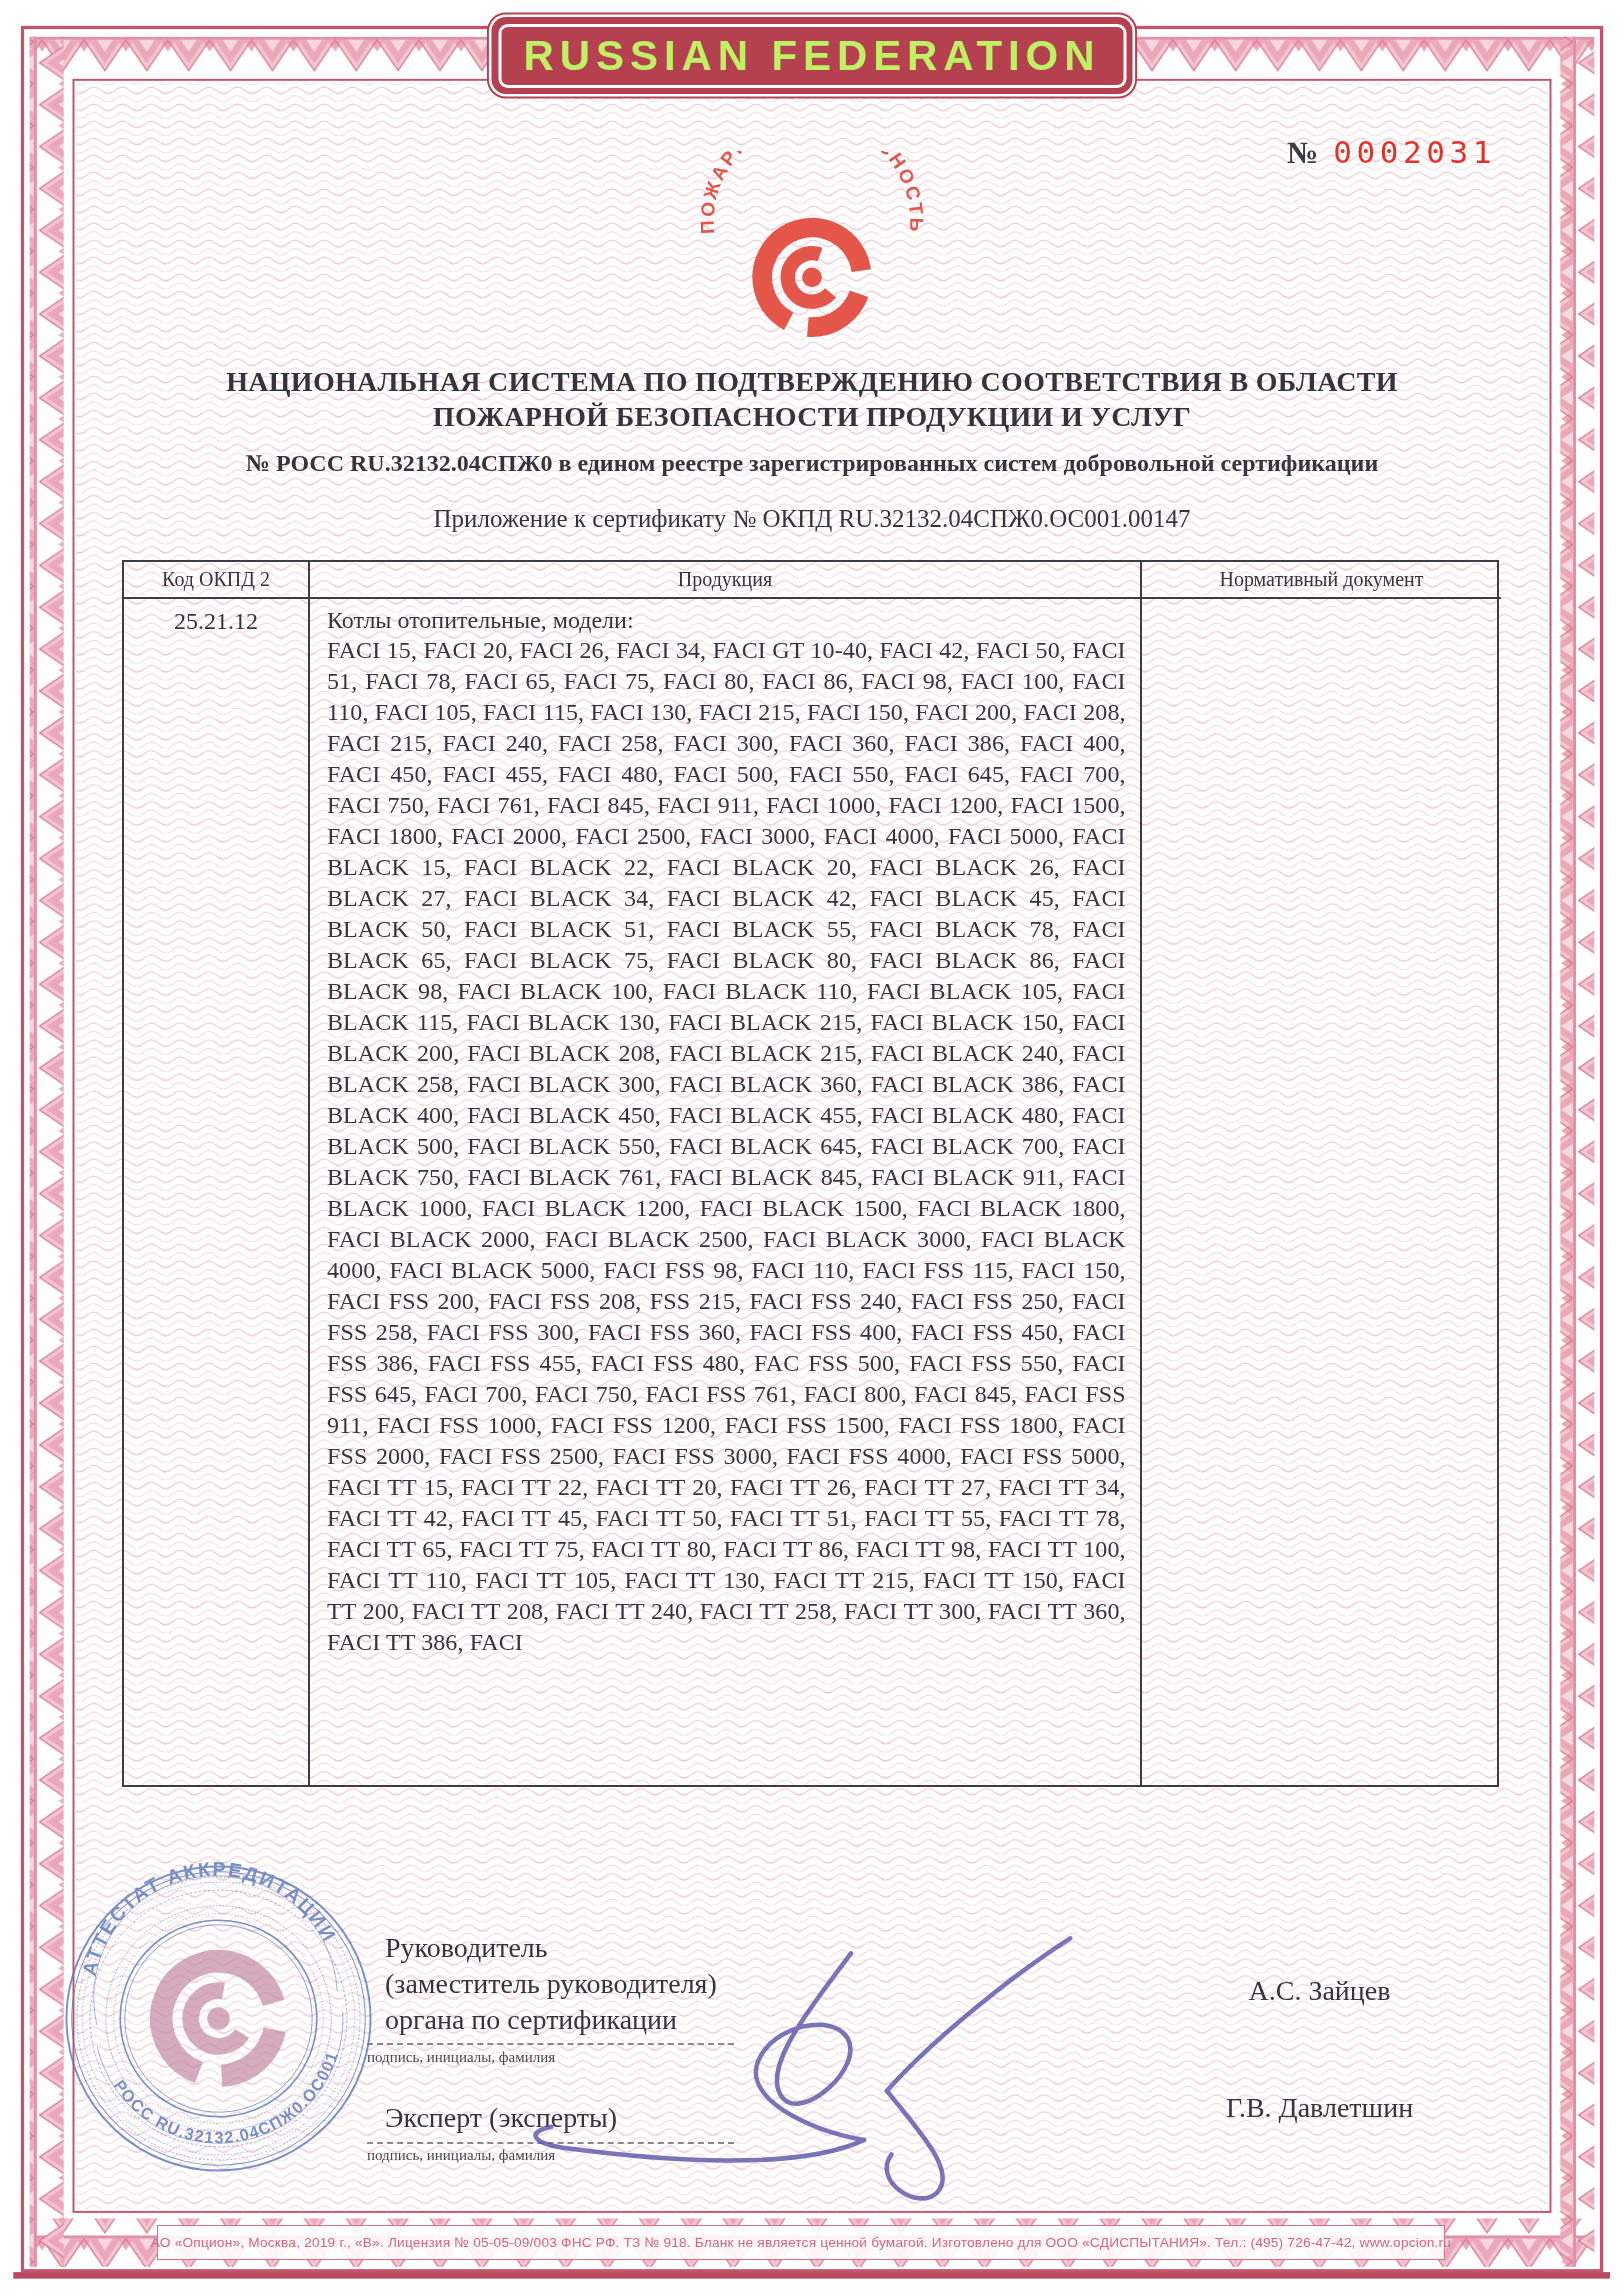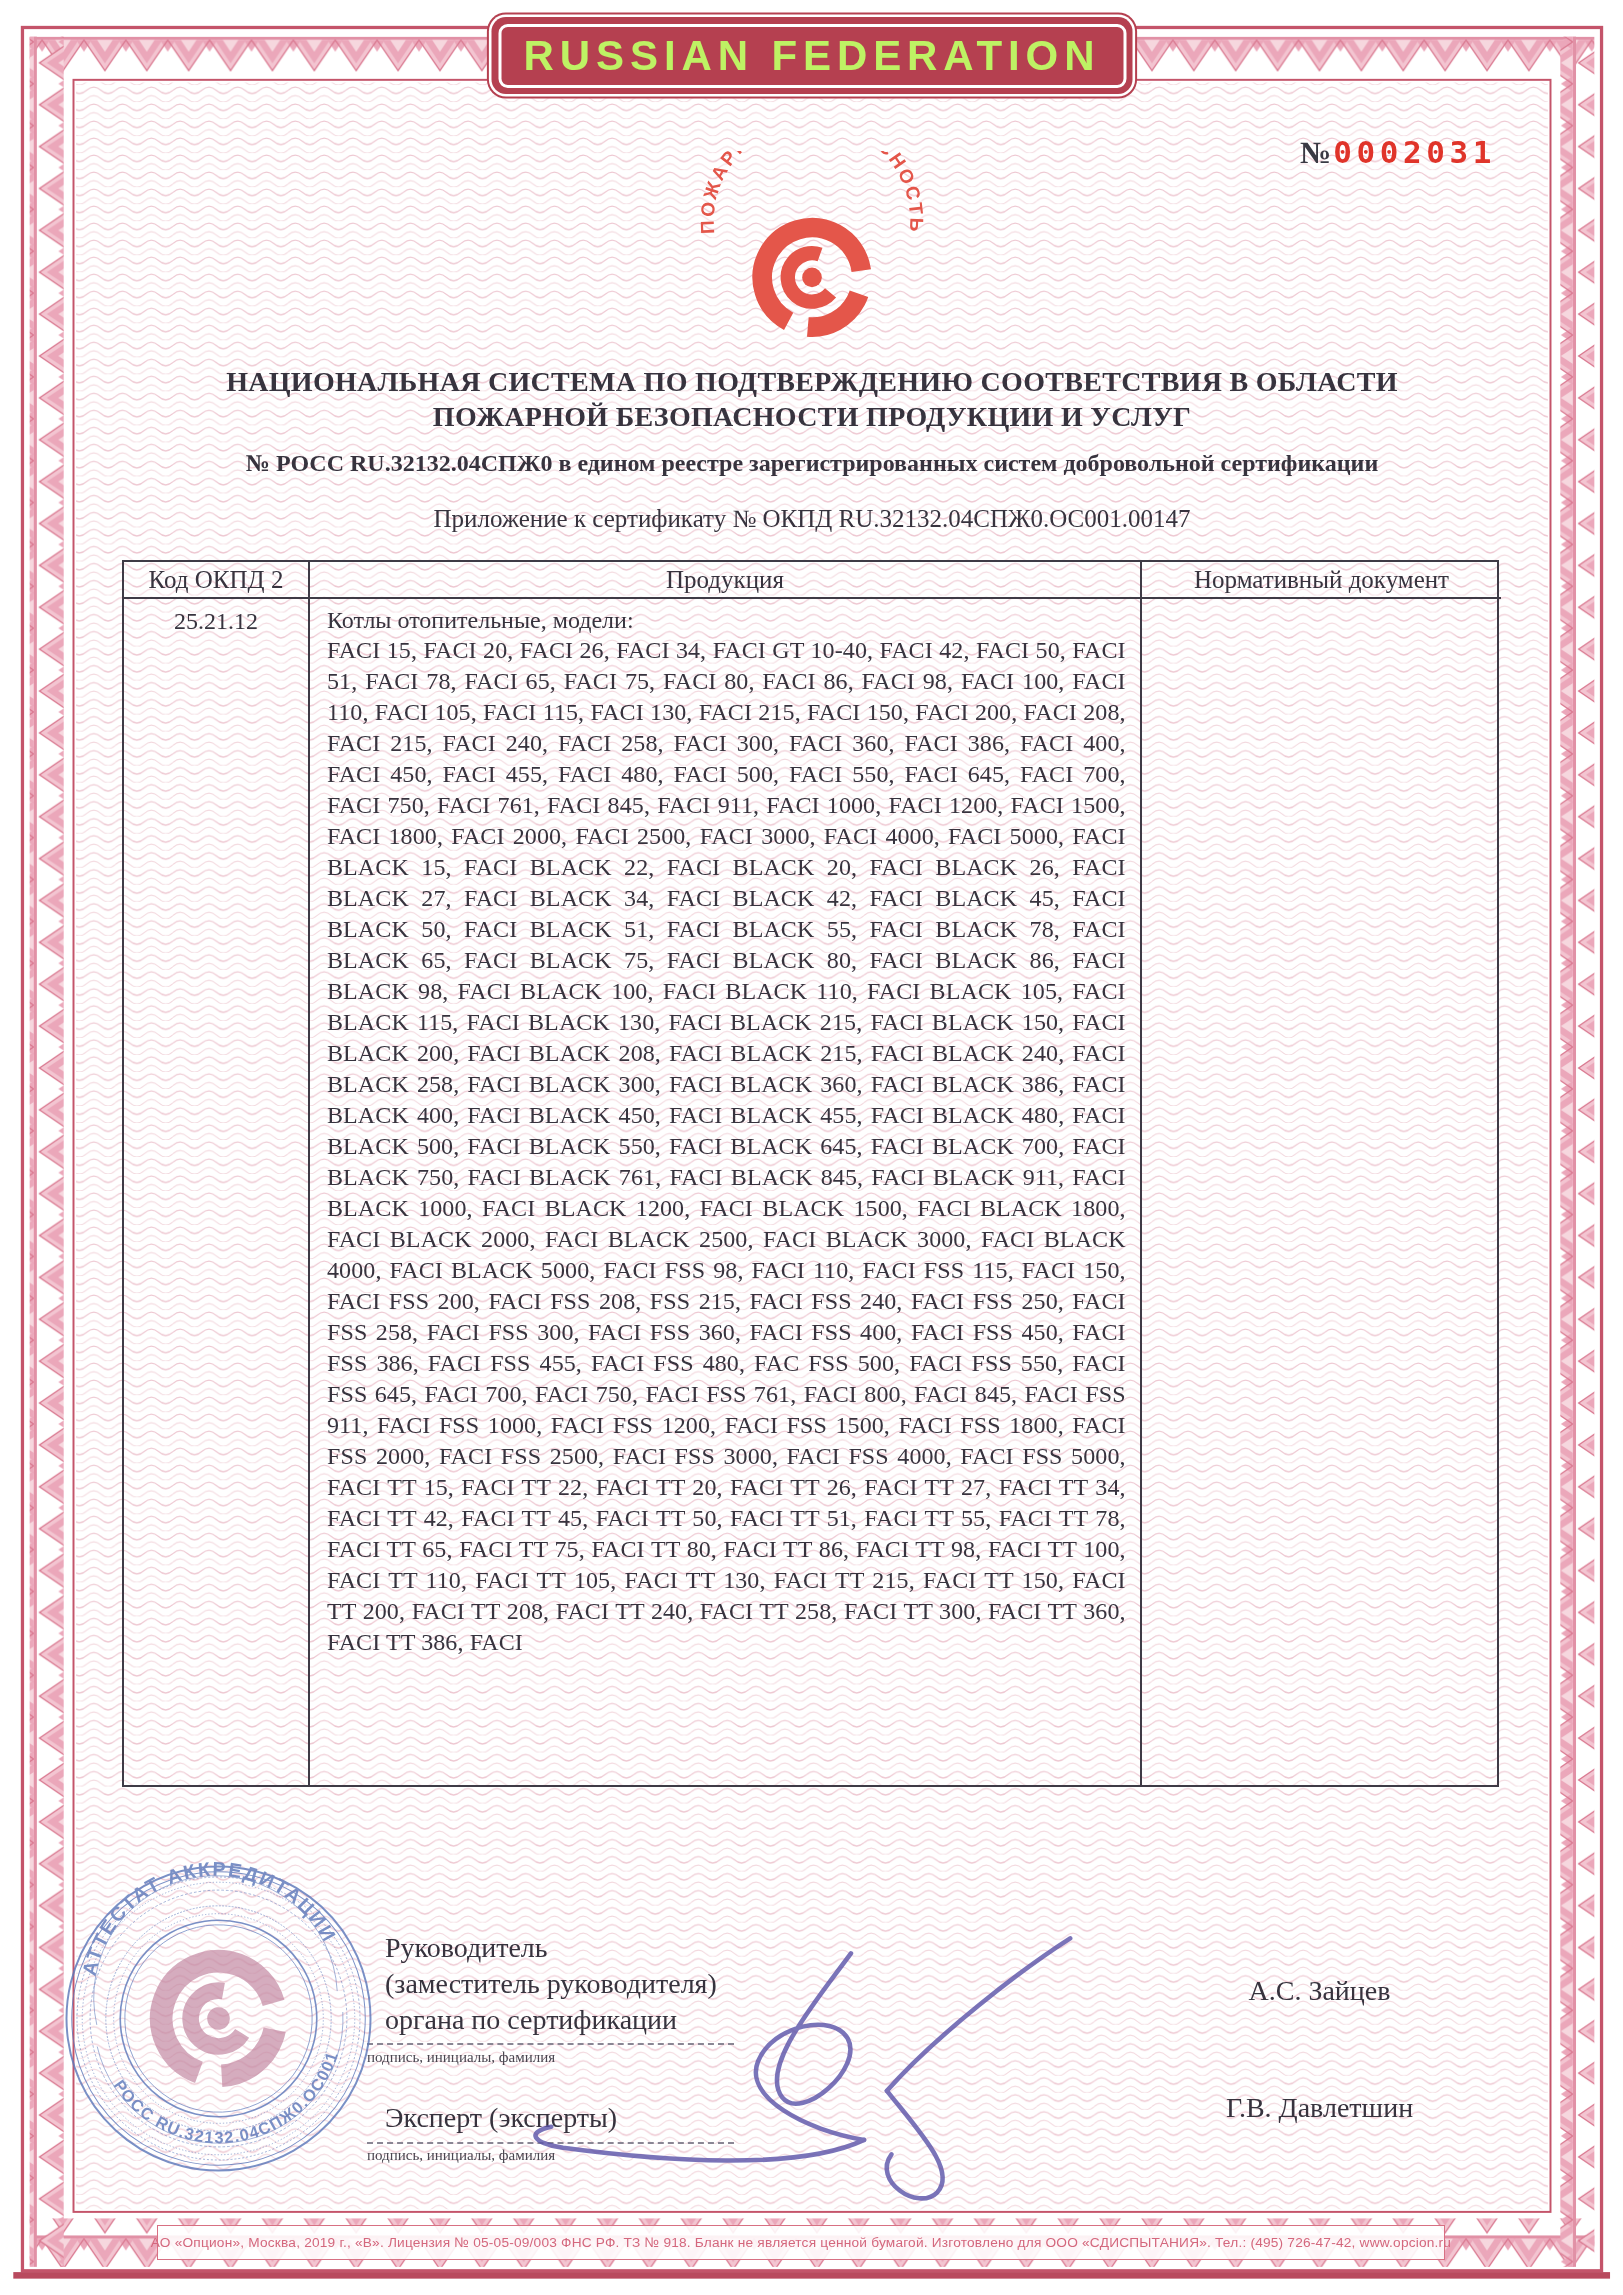--- a/index.html
+++ b/index.html
@@ -26,22 +26,22 @@
     font-size:42px; letter-spacing:5.9px; color:#bef264; white-space:nowrap;
   }
 
   
   .cert-number{
     position:absolute; top:134px; right:128px; z-index:4; white-space:nowrap;
     font-size:31px;
   }
   .cert-number .no{color:#3a3a44; font-weight:bold;}
   .cert-number .digits{
-    font-family:"DejaVu Sans Mono","Liberation Mono",monospace; font-weight:bold;
-    color:var(--number_red,#e0342a); letter-spacing:4.6px; margin-left:2px;
+    font-family:"DejaVu Sans Mono","Liberation Mono",monospace; font-weight:normal;
+    color:var(--number_red,#e0342a); letter-spacing:4.6px; margin-left:15px;
   }
 
   
   .logo-svg{position:absolute; top:151px; left:50%; transform:translateX(-50%); z-index:4; color:var(--logo_red,#e4564a);}
 
   
   .doc-title{
     position:absolute; top:364px; left:92px; width:1440px; text-align:center;
     font-weight:bold; font-size:28px; line-height:35px; z-index:4; letter-spacing:0.3px;
   }
@@ -57,21 +57,21 @@
   
   .cert-table{
     position:absolute; left:122px; top:560px; width:1377px; height:1227px; z-index:4;
     display:grid; grid-template-columns:186px 832px 359px; grid-template-rows:37px 1fr;
     border:2px solid #3f3b46; box-sizing:border-box; background:transparent;
   }
   .cell{box-sizing:border-box; border-right:2px solid #3f3b46; overflow:hidden;}
   .cell:nth-child(3n){border-right:none;}
   .hcell{
     border-bottom:2px solid #3f3b46; display:flex; align-items:center; justify-content:center;
-    font-size:25px;
+    font-size:20px;
   }
   .bcell{padding-top:6.5px;}
   .okpd-val{text-align:center; font-size:24px; padding-top:2.6px;}
   .prod-intro{font-size:24px; padding:1.3px 14.4px 0 17px;}
   .prod-list{
     font-size:24px; line-height:31px; text-align:justify; padding:1.3px 14.4px 0 17px;
     letter-spacing:0.1px;
   }
   .norm-doc{text-align:center; font-size:24px; line-height:31px; padding-top:2.6px;}
 

